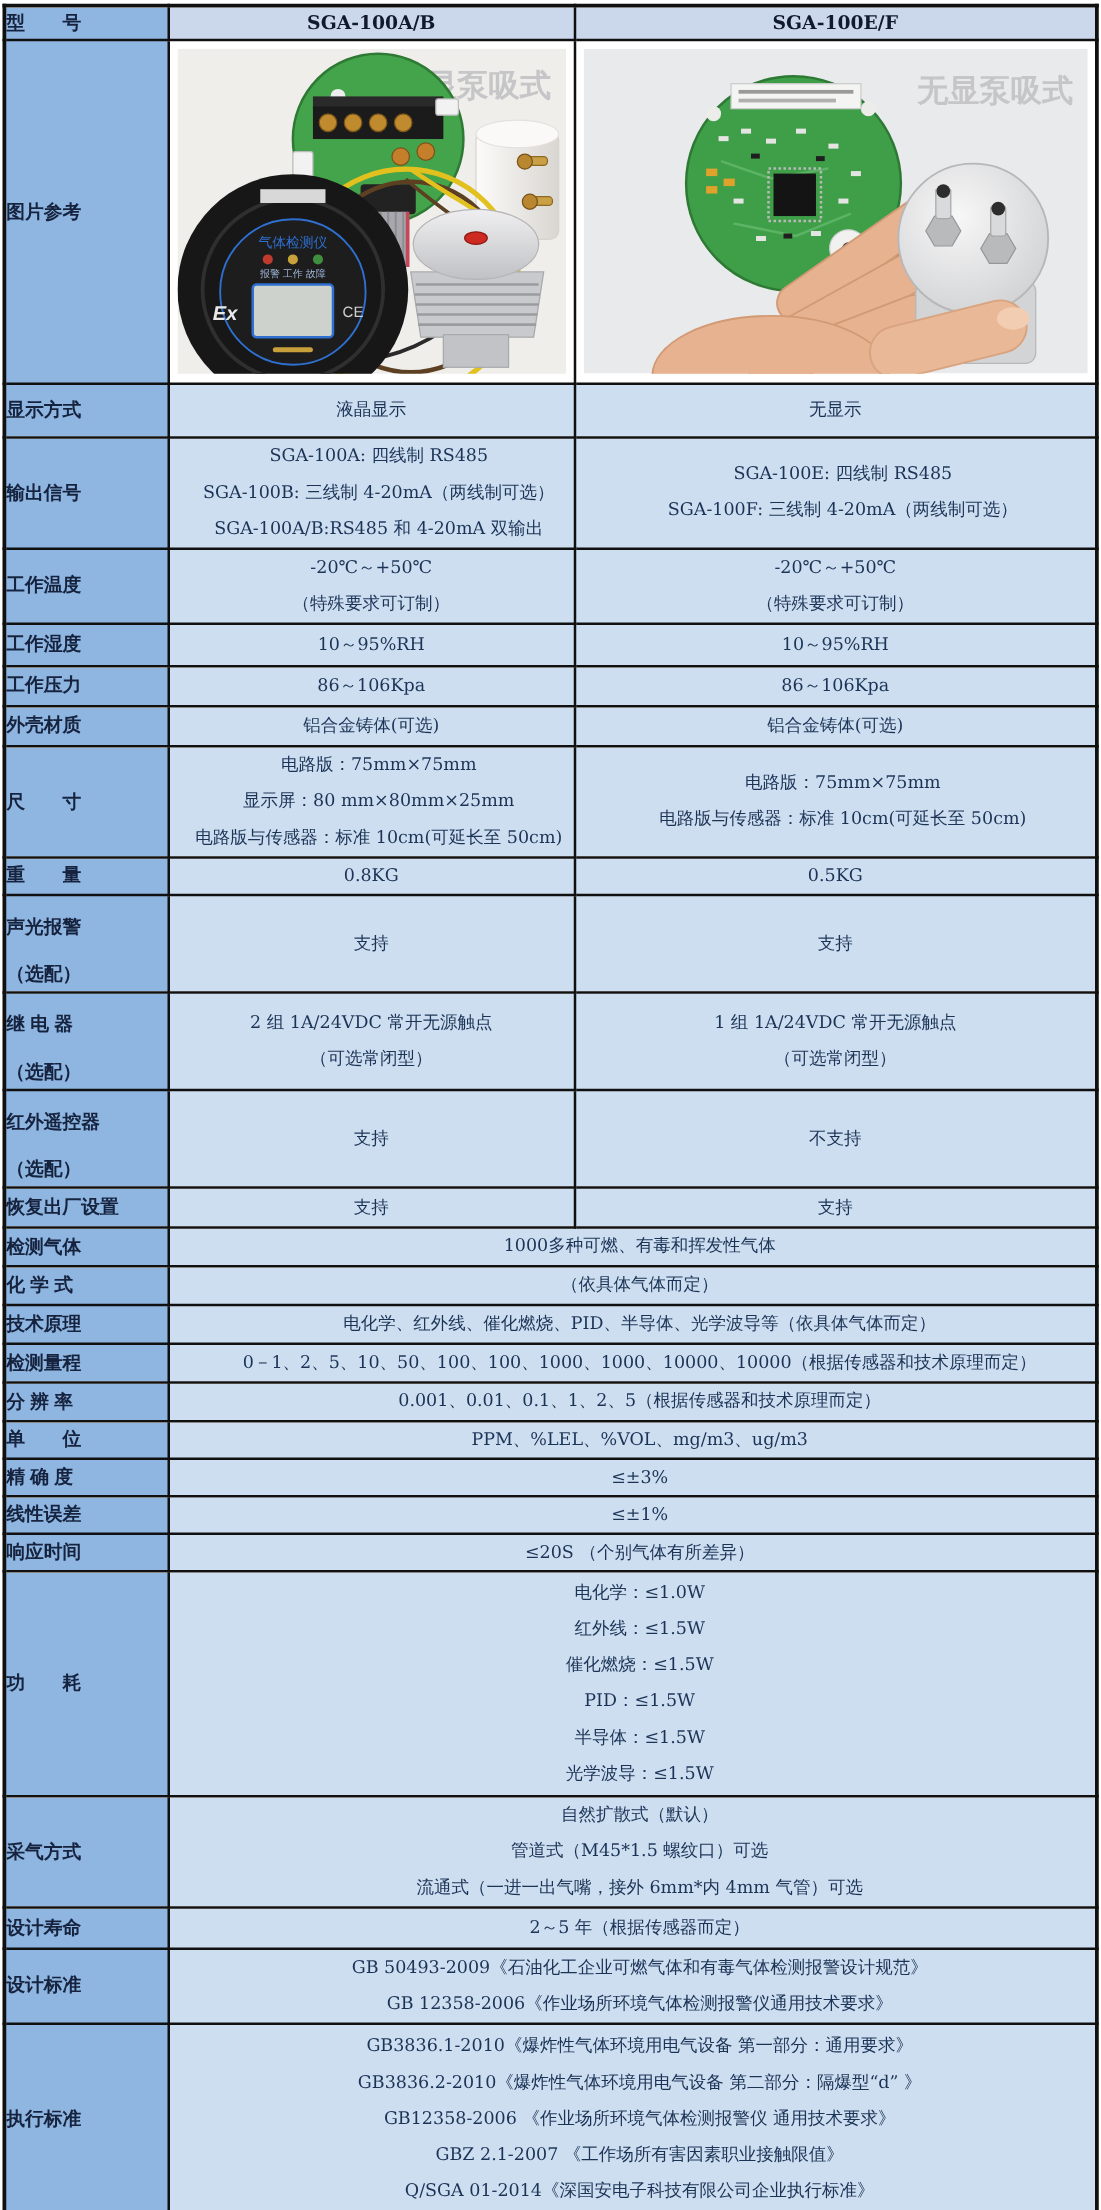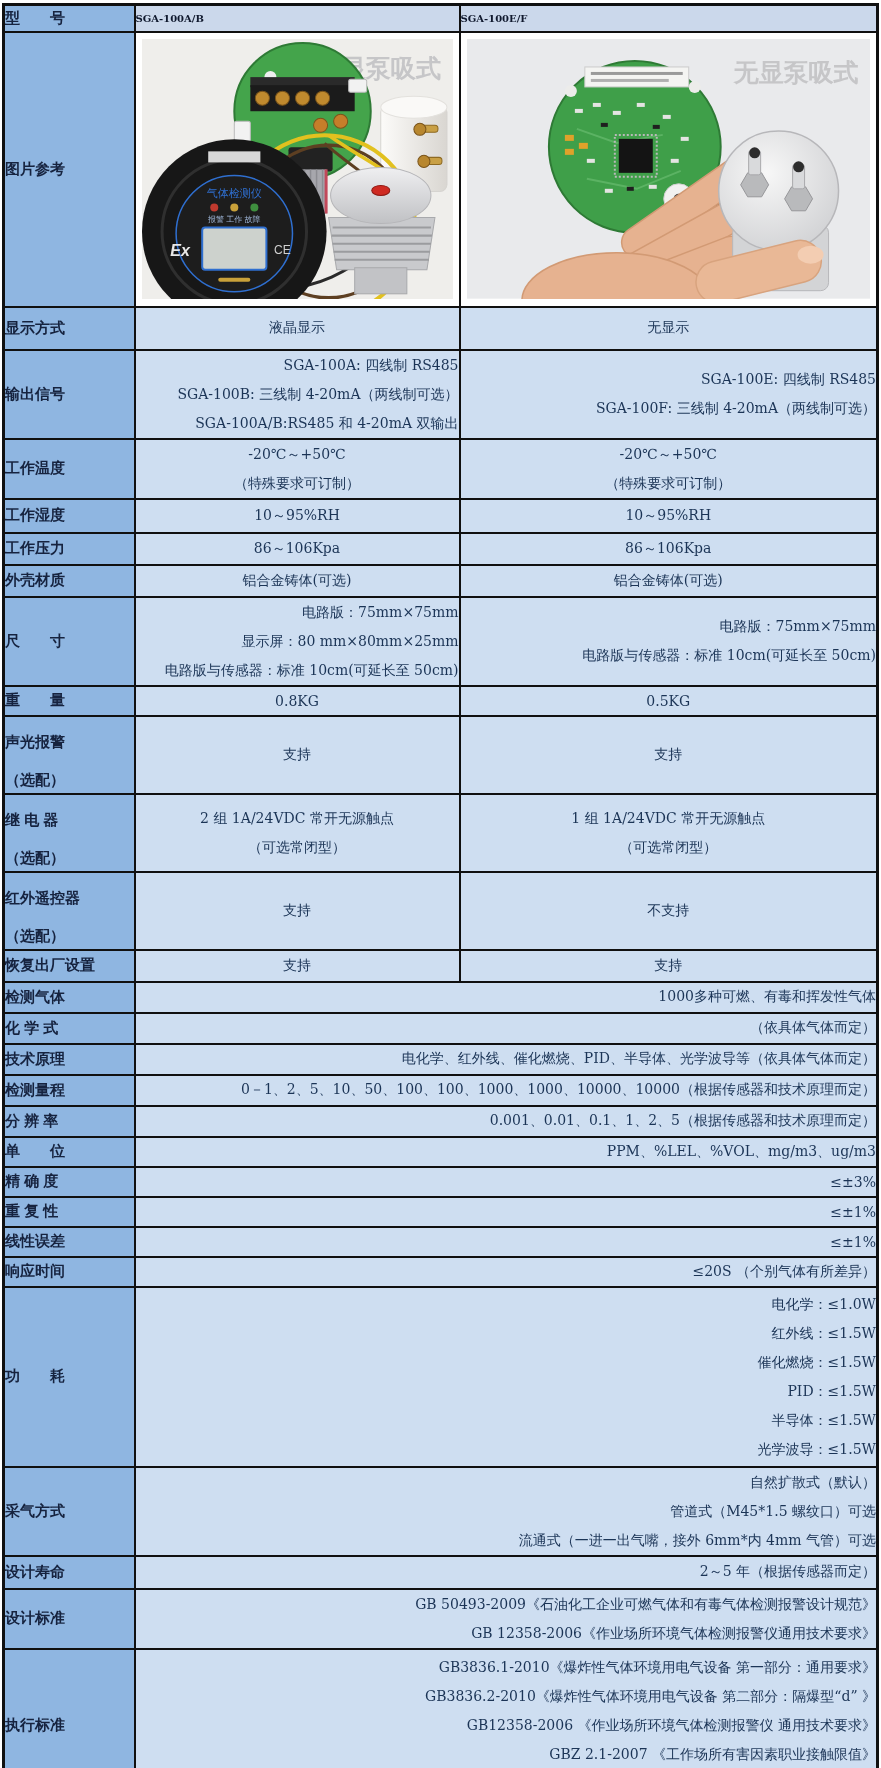--- a/index.html
+++ b/index.html
@@ -22,29 +22,29 @@
   .sheet{margin:3px 0 0 2px;}
   table{border-collapse:collapse;table-layout:fixed;width:874px;border:3px solid var(--grid-border);}
   td{border:2px solid var(--grid-border);overflow:hidden;padding:0;vertical-align:middle;}
   .lbl{
     background:var(--label-bg);color:var(--label-text);
     font-weight:bold;font-size:15px;text-align:left;
     font-family:"Liberation Sans", sans-serif;
   }
   .hdr{
     background:var(--header-bg);color:#10192E;
-    font-weight:bold;font-size:10px;text-align:left;
+    font-weight:bold;font-size:15px;text-align:center;
     font-family:"DejaVu Serif", serif;
   }
   .val{
     background:var(--value-bg);color:var(--value-text);
     font-size:14px;text-align:center;
     font-family:"DejaVu Serif", serif;
   }
-  .la{text-align:right;padding-left:12px;}
+  .la{text-align:center;padding-left:12px;}
   .ln{line-height:29px;}
   .lbl .ln{line-height:26px;margin-top:12px;}
   .photo-cell{background:#ffffff;padding:6px;}
   .photo{width:100%;height:100%;display:block;}
   svg{display:block;}
 </style>
 </head>
 <body>
 
 <div class="sheet">
@@ -362,24 +362,20 @@
   <tr style="height:30px">
     <td class="lbl">单　　位</td>
     <td class="val la" colspan="2">PPM、%LEL、%VOL、mg/m3、ug/m3</td>
   </tr>
 
   <tr style="height:30px">
     <td class="lbl">精 确 度</td>
     <td class="val la" colspan="2">≤±3%</td>
   </tr>
 
-  <tr style="height:30px">
-    <td class="lbl">重 复 性</td>
-    <td class="val la" colspan="2">≤±1%</td>
-  </tr>
 
   <tr style="height:30px">
     <td class="lbl">线性误差</td>
     <td class="val la" colspan="2">≤±1%</td>
   </tr>
 
   <tr style="height:30px">
     <td class="lbl">响应时间</td>
     <td class="val la" colspan="2">≤20S （个别气体有所差异）</td>
   </tr>

